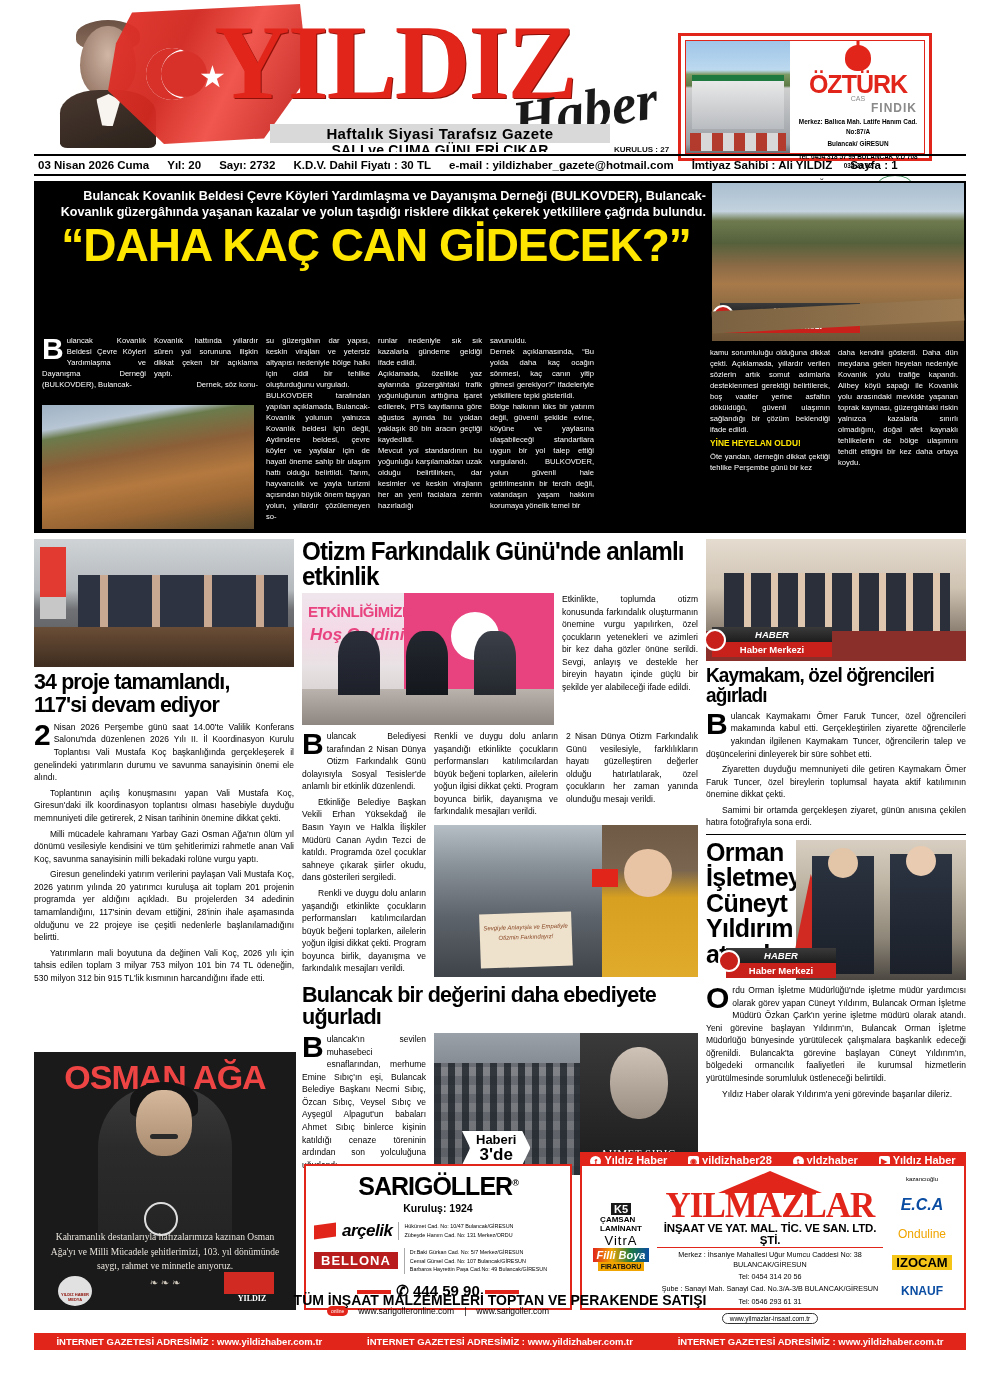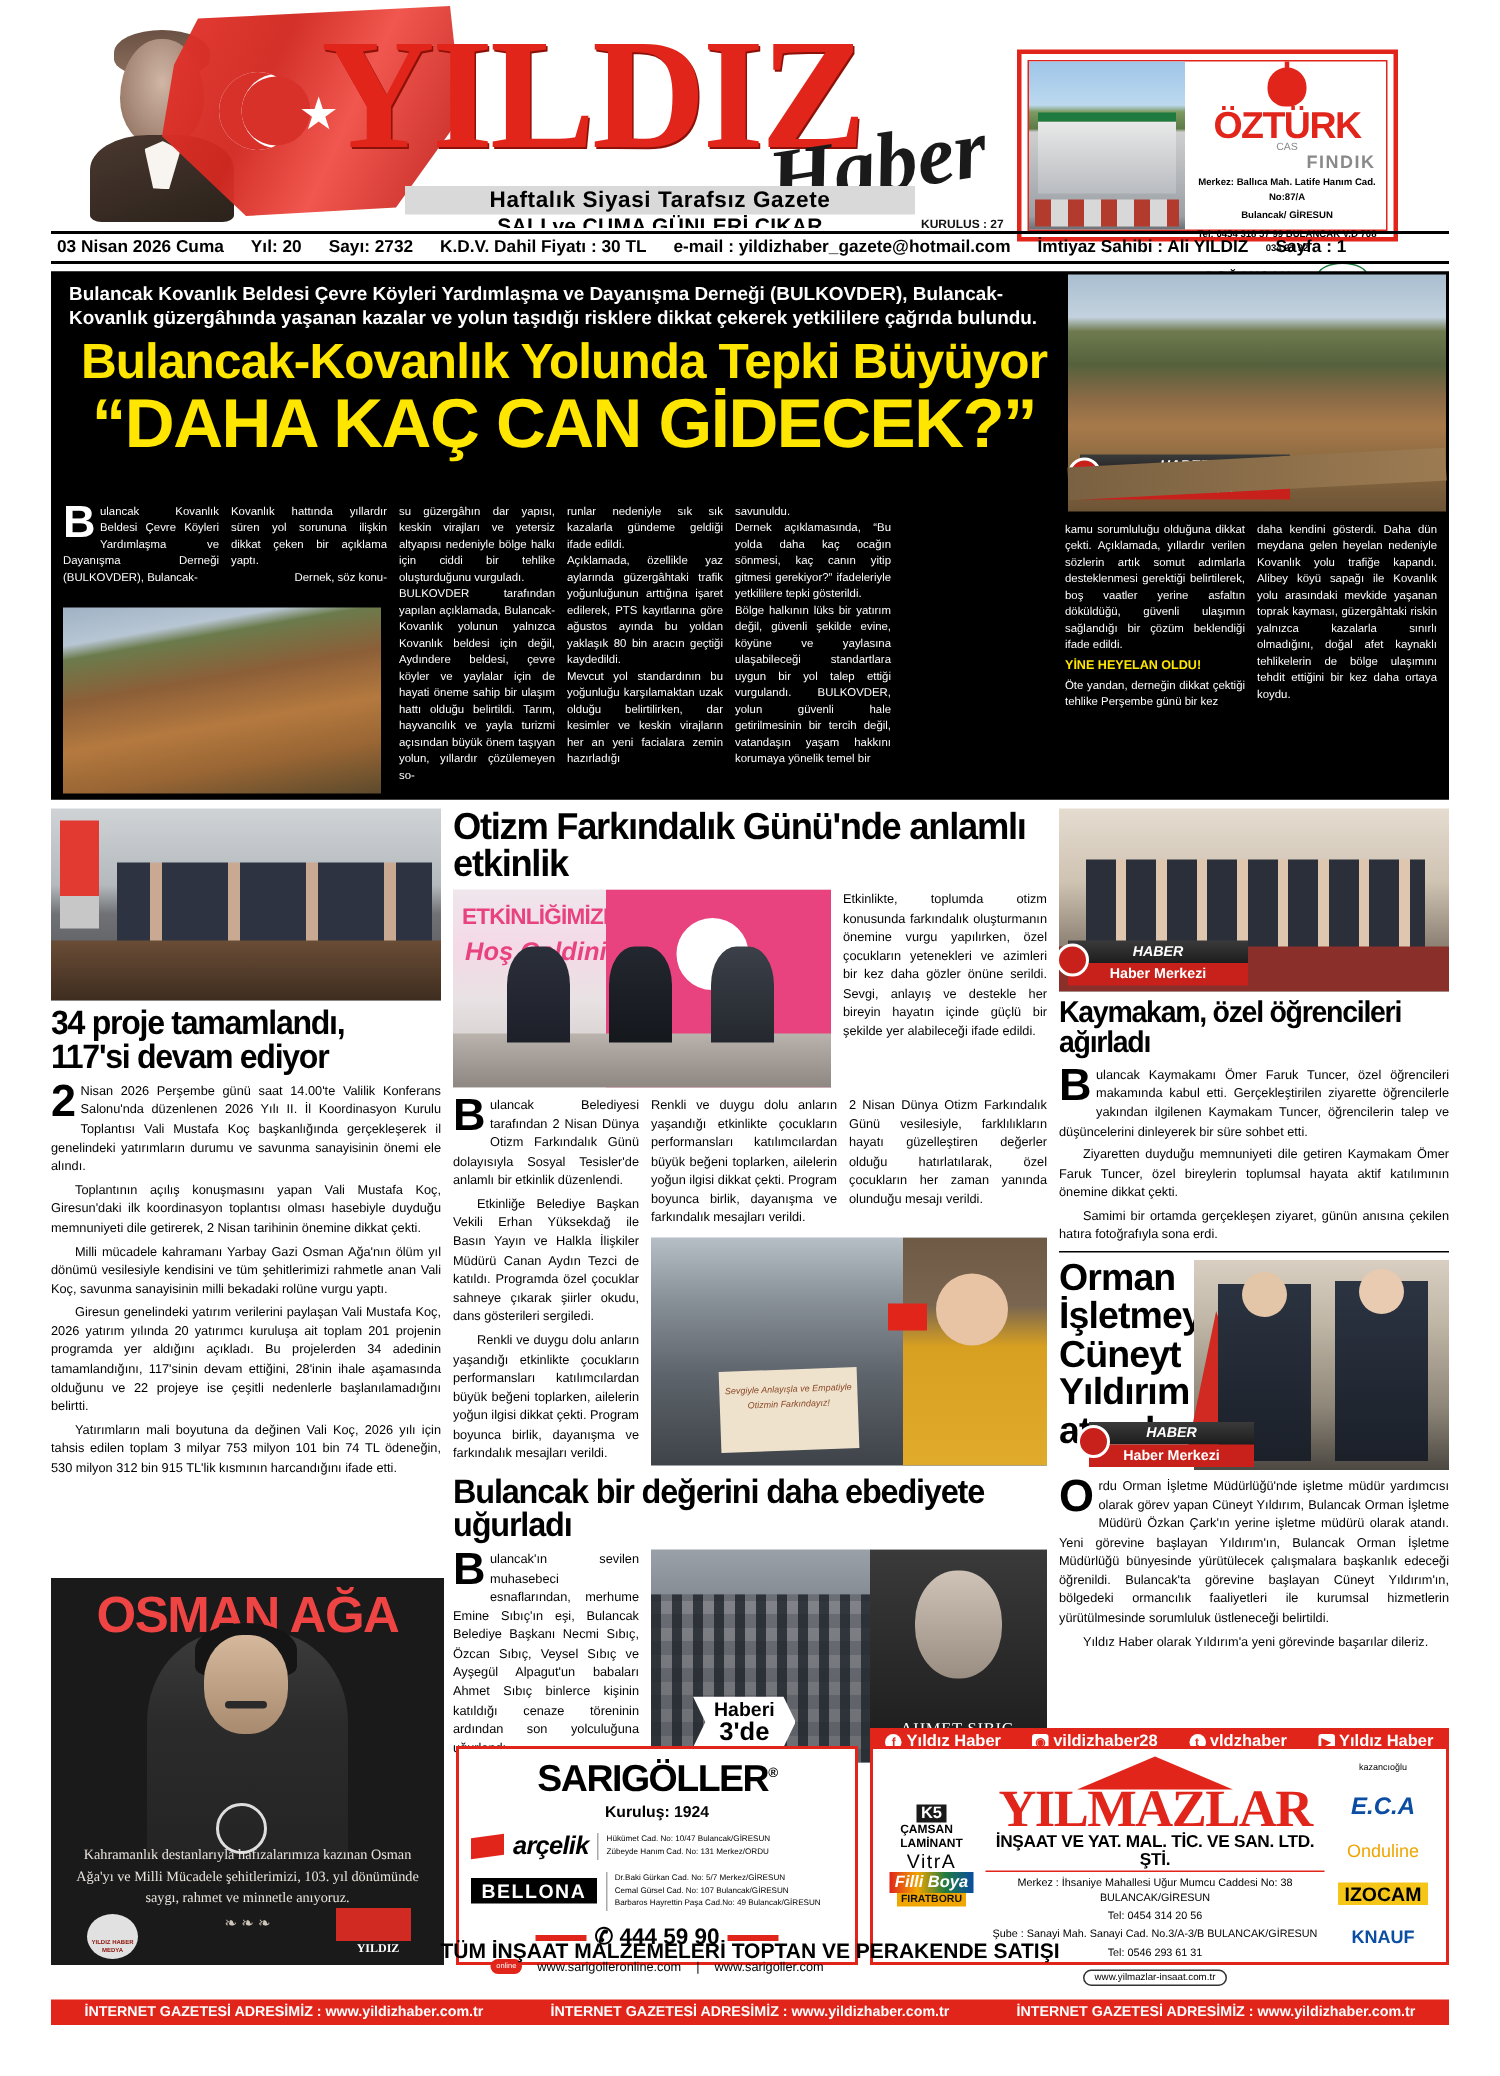--- a/index.html
+++ b/index.html
@@ -123,21 +123,21 @@
 
   
   .infobar {
     position: relative; margin-top: 2px; border-top: 2px solid #000; border-bottom: 2px solid #000;
     height: 22px; display: flex; align-items: center; gap: 18px; padding: 0 4px;
     font-size: 11.5px; font-weight: bold;
   }
 
   
   .lead { position: relative; margin-top: 5px; border: 2px solid #000; background: #000; color: #fff; height: 352px; }
-  .lead-kicker { padding: 6px 10px 2px; text-align: left; font-size: 12.6px; font-weight: bold; line-height: 1.25; width: 680px; }
+  .lead-kicker { padding: 6px 10px 2px; text-align: right; font-size: 12.6px; font-weight: bold; line-height: 1.25; width: 680px; }
   .lead-h1 { text-align: center; color: #ffe600; font-size: 33px; font-weight: bold; letter-spacing: -.6px; line-height: 1.05; width: 680px; margin-top: 2px; }
   .lead-h2 { text-align: center; color: #ffe600; font-size: 46px; font-weight: bold; letter-spacing: -1px; line-height: 1.02; width: 680px; margin-top: 0px; }
   .lead-photo-main {
     position: absolute; right: 0; top: 0; width: 252px; height: 158px;
     background:
       linear-gradient(180deg, #a9bed0 0%, #c3d2de 18%, #6e7a4e 24%, #55613c 38%, #8a6a46 52%, #a87a4a 64%, #8d6b42 78%, #6d5436 100%);
   }
   .lead-photo-main:after {
     content:""; position:absolute; left:0; bottom:14px; width:100%; height:22px;
     background: linear-gradient(90deg,#7a6141,#9c7b52);
@@ -251,21 +251,21 @@
   
   .bottomads { position:absolute; left:34px; top:1164px; width:932px; height:146px; display:flex; gap:8px; }
   .ad-osman { width:262px; height: 0; }
   .ad-sari { width:268px; border:2px solid #e1251b; background:#fff; padding:6px 8px; position:relative; }
   .sari-name { font-size:25px; font-weight:bold; letter-spacing:-1px; text-align:center; }
   .sari-name sup { font-size:9px; vertical-align: super; }
   .sari-kur { font-size:10.5px; font-weight:bold; text-align:center; margin-top:1px; }
   .sari-row { display:flex; align-items:center; margin-top:7px; gap:6px; }
   .arcelik { font-size:17px; font-style:italic; font-weight:bold; letter-spacing:-.5px; }
   .arcelik-mark { width:22px; height:14px; background:#e1251b; transform: skewY(-8deg); }
-  .bellona { background:#000000; color:#fff; font-size:13px; font-weight:bold; letter-spacing:1px; padding:1px 7px; }
+  .bellona { background:#b91c1c; color:#fff; font-size:13px; font-weight:bold; letter-spacing:1px; padding:1px 7px; }
   .sari-addr { font-size:5.4px; line-height:1.6; border-left:1px solid #aaa; padding-left:5px; }
   .sari-phone { text-align:center; font-size:15px; font-weight:bold; margin-top:8px; }
   .sari-phone .bar { display:inline-block; width:34px; height:4px; background:#e1251b; vertical-align:middle; margin:0 5px; }
   .sari-webs { display:flex; justify-content:center; gap:10px; align-items:center; font-size:8.5px; margin-top:6px; }
   .sari-webs .online { background:#e1251b; color:#fff; font-size:5px; border-radius:7px; padding:2px 4px; }
 
   .ad-yilmaz { flex:1; border:2px solid #e1251b; background:#fff; position:relative; padding:3px; display:flex; }
   .yz-left { width:72px; display:flex; flex-direction:column; justify-content:center; align-items:center; font-size:7px; }
   .yz-right { width:78px; display:flex; flex-direction:column; justify-content:space-around; align-items:center; font-size:8px; }
   .yz-mid { flex:1; text-align:center; position:relative; }
@@ -356,21 +356,20 @@
     <span>Yıl: 20</span>
     <span>Sayı: 2732</span>
     <span>K.D.V. Dahil Fiyatı : 30 TL</span>
     <span>e-mail : yildizhaber_gazete@hotmail.com</span>
     <span>İmtiyaz Sahibi : Ali YILDIZ</span>
     <span>Sayfa : 1</span>
   </div>
 
   <div class="lead">
     <div class="lead-kicker">Bulancak Kovanlık Beldesi Çevre Köyleri Yardımlaşma ve Dayanışma Derneği (BULKOVDER), Bulancak-Kovanlık güzergâhında yaşanan kazalar ve yolun taşıdığı risklere dikkat çekerek yetkililere çağrıda bulundu.</div>
-    <div class="lead-h1">Bulancak-Kovanlık Yolunda Tepki Büyüyor</div>
     <div class="lead-h2">“DAHA KAÇ CAN GİDECEK?”</div>
 
     <div class="lead-photo-main">
       <div class="lead-badge">
         <div class="badge-circle"></div>
         <div class="badge-top">HABER</div>
         <div class="badge-bot">Haber Merkezi</div>
       </div>
     </div>
 

